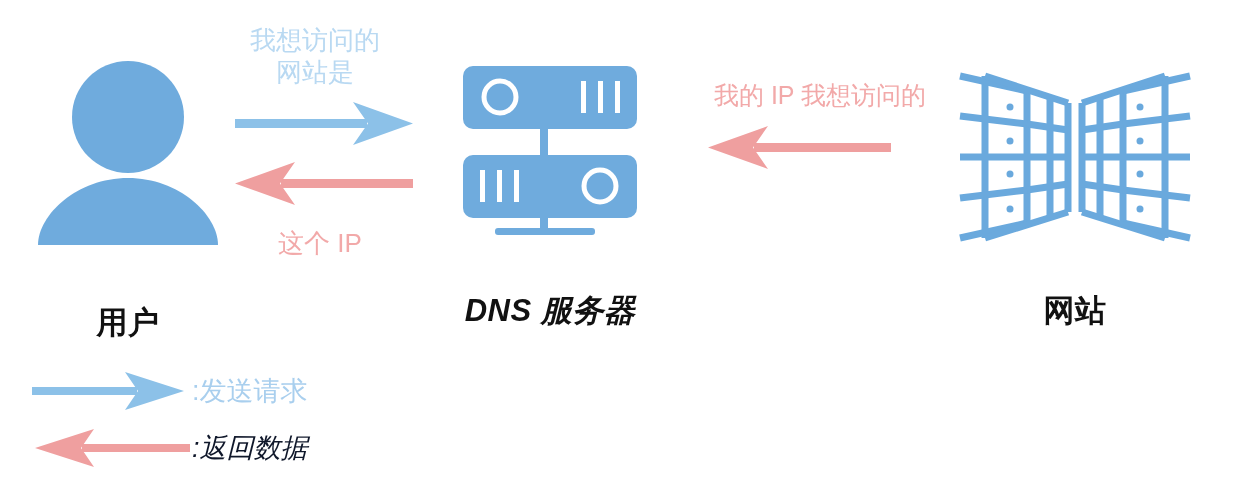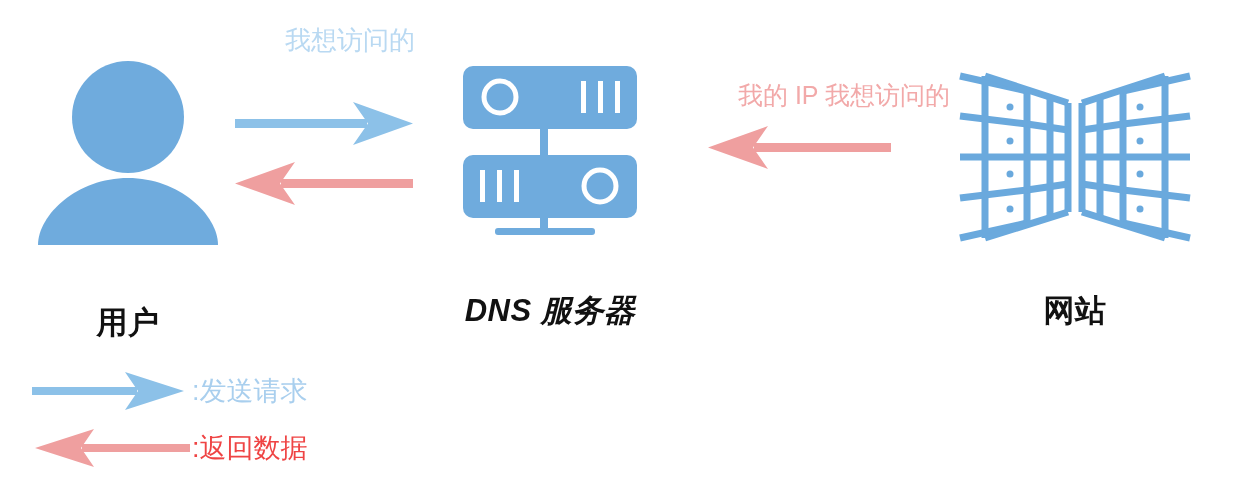--- a/index.html
+++ b/index.html
@@ -24,66 +24,68 @@
     position: absolute;
     text-align: center;
     font-weight: bold;
     color: #111111;
     font-size: 31px;
     letter-spacing: 0.5px;
     white-space: nowrap;
   }
   .flow-text {
     position: absolute;
-    text-align: right;
+    text-align: center;
     font-size: 26px;
     line-height: 1.22;
     white-space: nowrap;
   }
   .flow-text.req { color: #b9d9f2; }
   .flow-text.res { color: #f2a9a9; }
   .arrow-svg { position: absolute; }
   .legend-text {
     position: absolute;
     font-size: 27px;
     white-space: nowrap;
     line-height: 1;
   }
   .legend-text.req { color: #a9cfee; }
-  .legend-text.res { color: #ef4444; }
+  .legend-text.res { color: #0f172a; font-style: italic; }
   svg { display: block; overflow: visible; }
 </style>
 </head>
 <body>
 
 <div id="canvas">
 
   <div class="node" style="left:38px; top:60px; width:180px; height:185px;">
     <svg width="180" height="185" viewBox="0 0 180 185">
       <circle cx="90" cy="57" r="56" fill="#6fabdd"></circle>
       <path d="M90 118 C 141 118 180 155 180 185 L 0 185 C 0 155 39 118 90 118 Z" fill="#6fabdd"></path>
     </svg>
   </div>
   <div class="node-label" style="left:38px; top:290px; width:180px;margin-top:12px;">用户</div>
 
   <div class="flow-text req" style="left:215px; top:25px; width:200px;">
     <div>我想访问的</div>
+    <div>网站是</div>
   </div>
 
   <svg class="arrow-svg" style="left:235px; top:100px;" width="190" height="55">
     <rect x="0" y="19" width="132" height="9" fill="#8cc1e8"></rect>
     <path d="M118 2 L 178 23.5 L 118 45 L 133 23.5 Z" fill="#8cc1e8"></path>
   </svg>
 
   <svg class="arrow-svg" style="left:235px; top:160px;" width="190" height="55">
     <rect x="46" y="19" width="132" height="9" fill="#ef9f9f"></rect>
     <path d="M60 2 L 0 23.5 L 60 45 L 45 23.5 Z" fill="#ef9f9f"></path>
   </svg>
 
   <div class="flow-text res" style="left:235px; top:228px; width:170px;">
+    <div>这个 IP</div>
   </div>
 
   <div class="node" style="left:455px; top:62px; width:190px; height:190px;">
     <svg width="190" height="190" viewBox="0 0 190 190">
 
       <rect x="85" y="60" width="8" height="40" fill="#6fabdd"></rect>
       <rect x="85" y="125" width="8" height="45" fill="#6fabdd"></rect>
       <rect x="40" y="166" width="100" height="7" rx="3" fill="#6fabdd"></rect>
 
       <rect x="8" y="4" width="174" height="63" rx="10" fill="#6fabdd"></rect>

